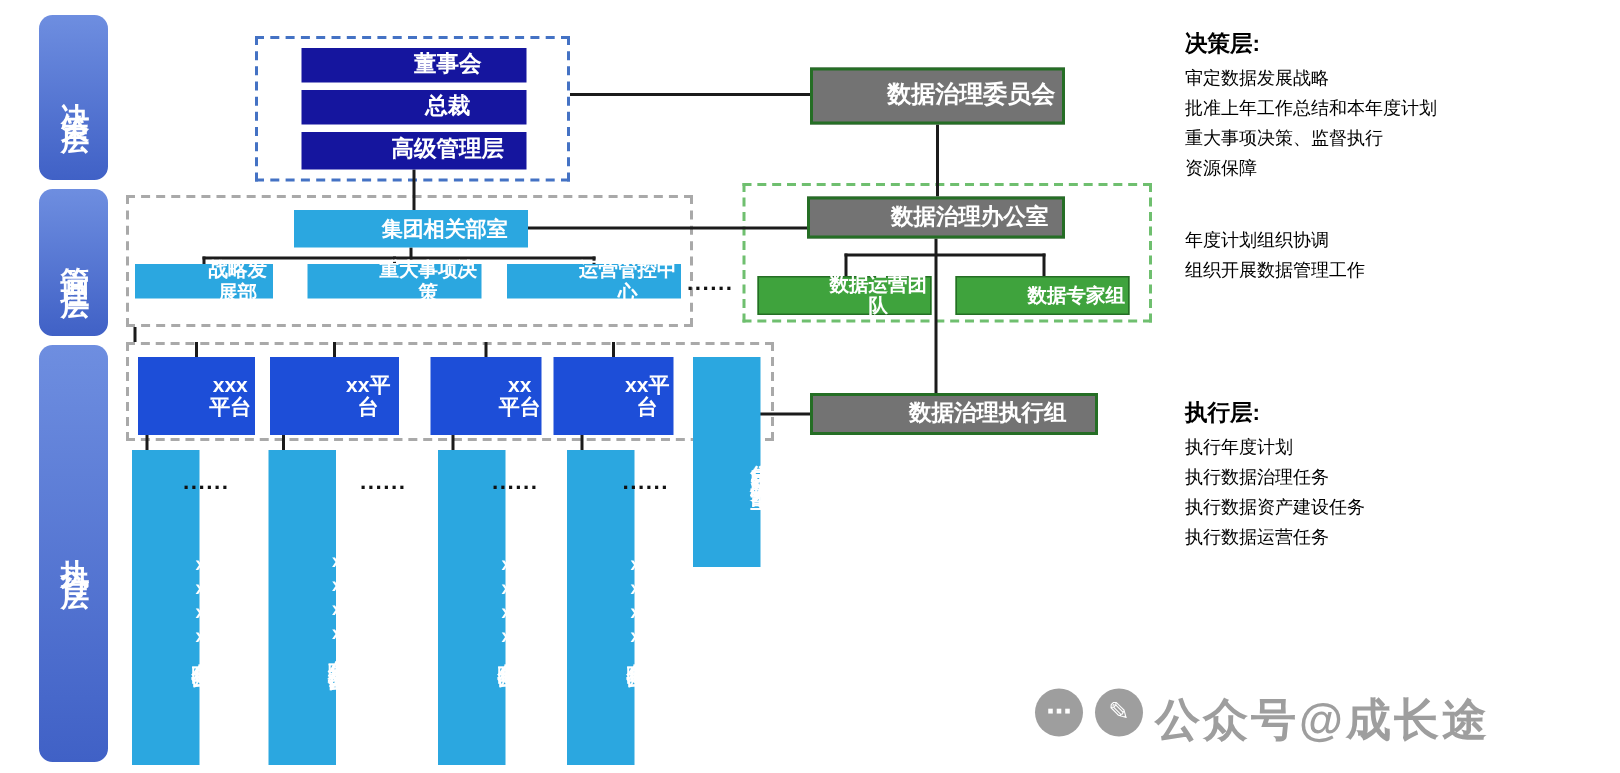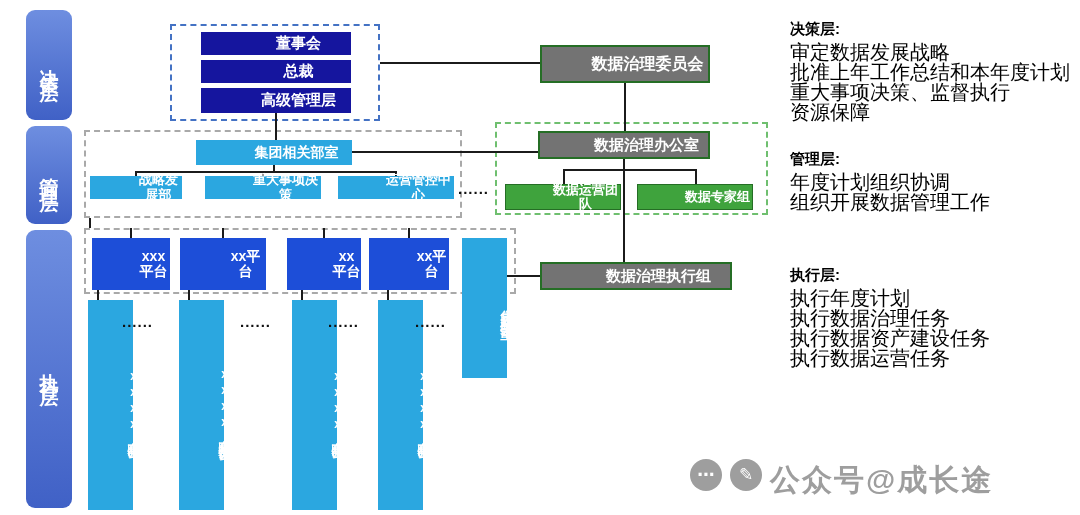--- a/index.html
+++ b/index.html
@@ -30,21 +30,21 @@
   .dash-blue  { border:2px dashed #4472C4; }
   .dash-green { border:2px dashed #6FBF6F; }
   .dash-gray  { border:2px dashed #A9A9A9; }
 
   .line { position:absolute; background:#1b1b1b; }
 
   .dots { position:absolute; color:#111; font-weight:bold; font-size:15px; letter-spacing:1px; }
 
   .note { position:absolute; color:#000; width:290px; }
   .note-title { font-size:15px; font-weight:bold; margin-bottom:3px; }
-  .note-line  { font-size:20px; line-height:20px; }
+  .note-line  { font-size:12px; line-height:20px; }
 
   .wm { position:absolute; left:690px; top:448px; display:flex; align-items:center; gap:8px; color:#9e9e9e; }
   .wm-icon { width:32px; height:32px; border-radius:50%; background:#9e9e9e; color:#fff;
              display:flex; align-items:center; justify-content:center; font-size:17px; font-weight:bold; }
   .wm-text { font-size:30px; font-weight:bold; letter-spacing:2px; color:#9e9e9e;margin-top:12px; }
 </style>
 </head>
 <body>
 
 <div class="canvas">
@@ -117,21 +117,20 @@
 
   <div class="note" style="left:790px; top:20px;">
     <div class="note-title">决策层:</div>
     <div class="note-line">审定数据发展战略</div>
     <div class="note-line">批准上年工作总结和本年度计划</div>
     <div class="note-line">重大事项决策、监督执行</div>
     <div class="note-line">资源保障</div>
   </div>
 
   <div class="note" style="left:790px; top:150px;">
-    <div class="note-title">管理层:</div>
     <div class="note-line">年度计划组织协调</div>
     <div class="note-line">组织开展数据管理工作</div>
   </div>
 
   <div class="note" style="left:790px; top:266px;">
     <div class="note-title">执行层:</div>
     <div class="note-line">执行年度计划</div>
     <div class="note-line">执行数据治理任务</div>
     <div class="note-line">执行数据资产建设任务</div>
     <div class="note-line">执行数据运营任务</div>

